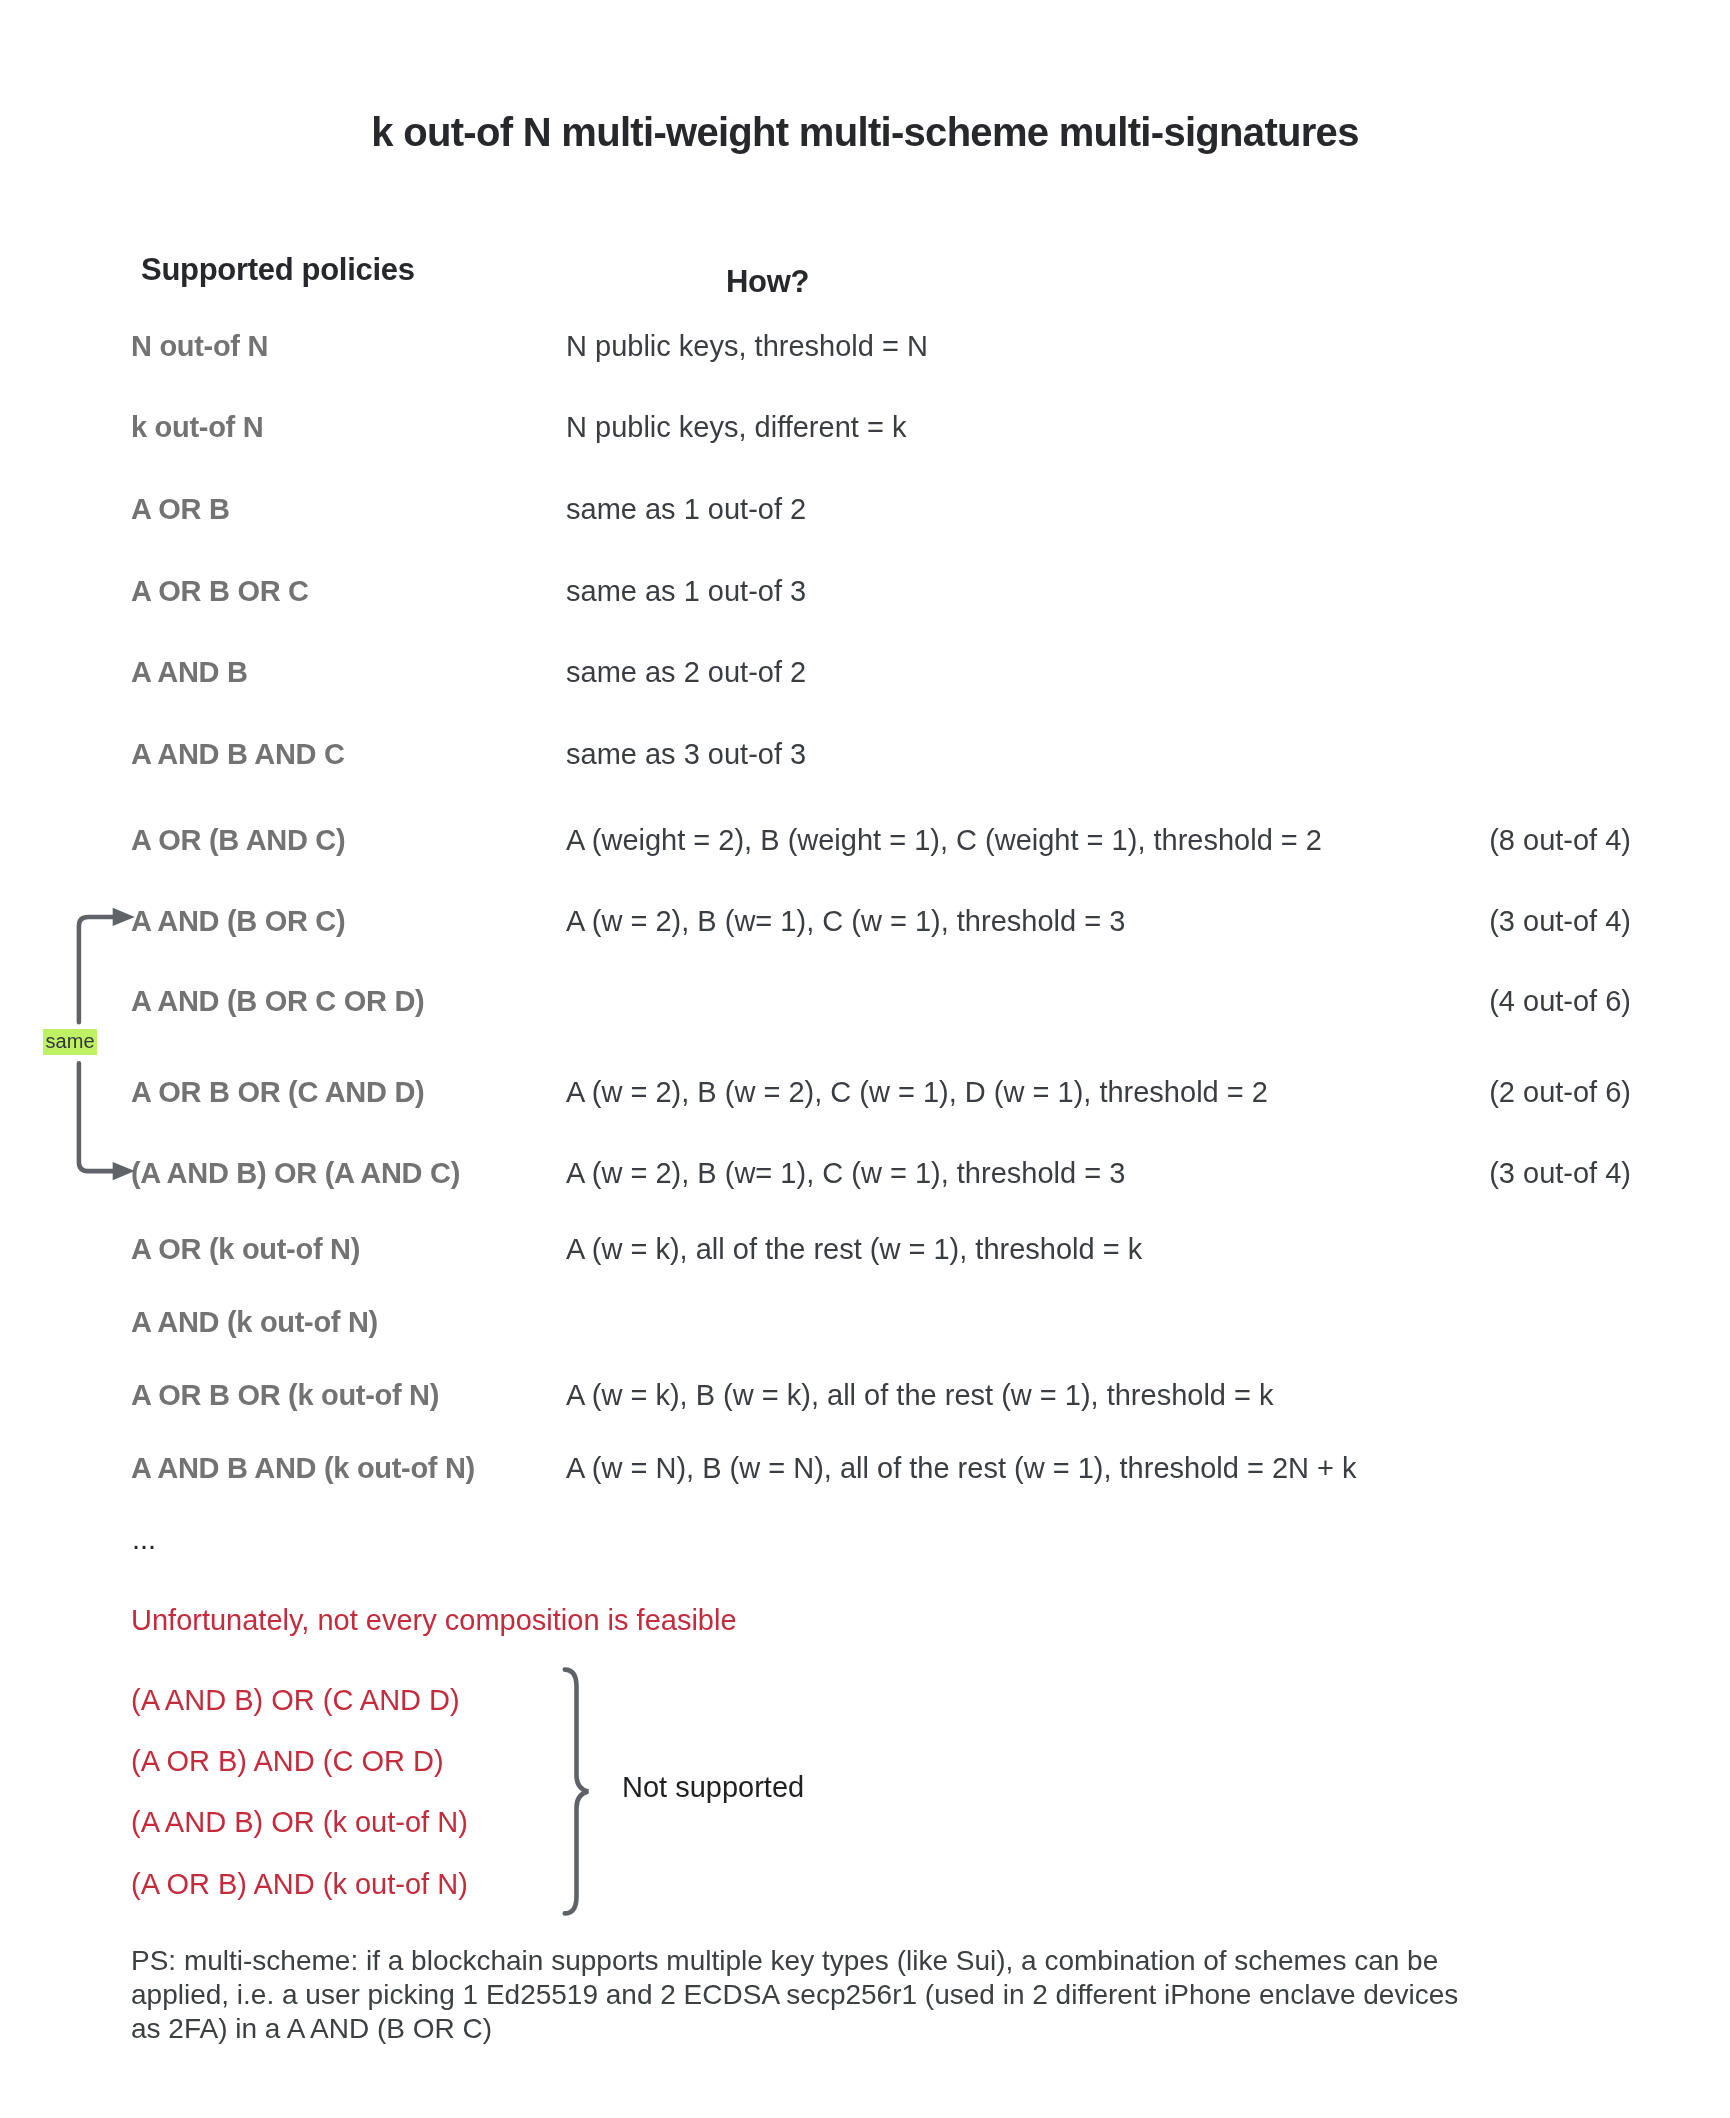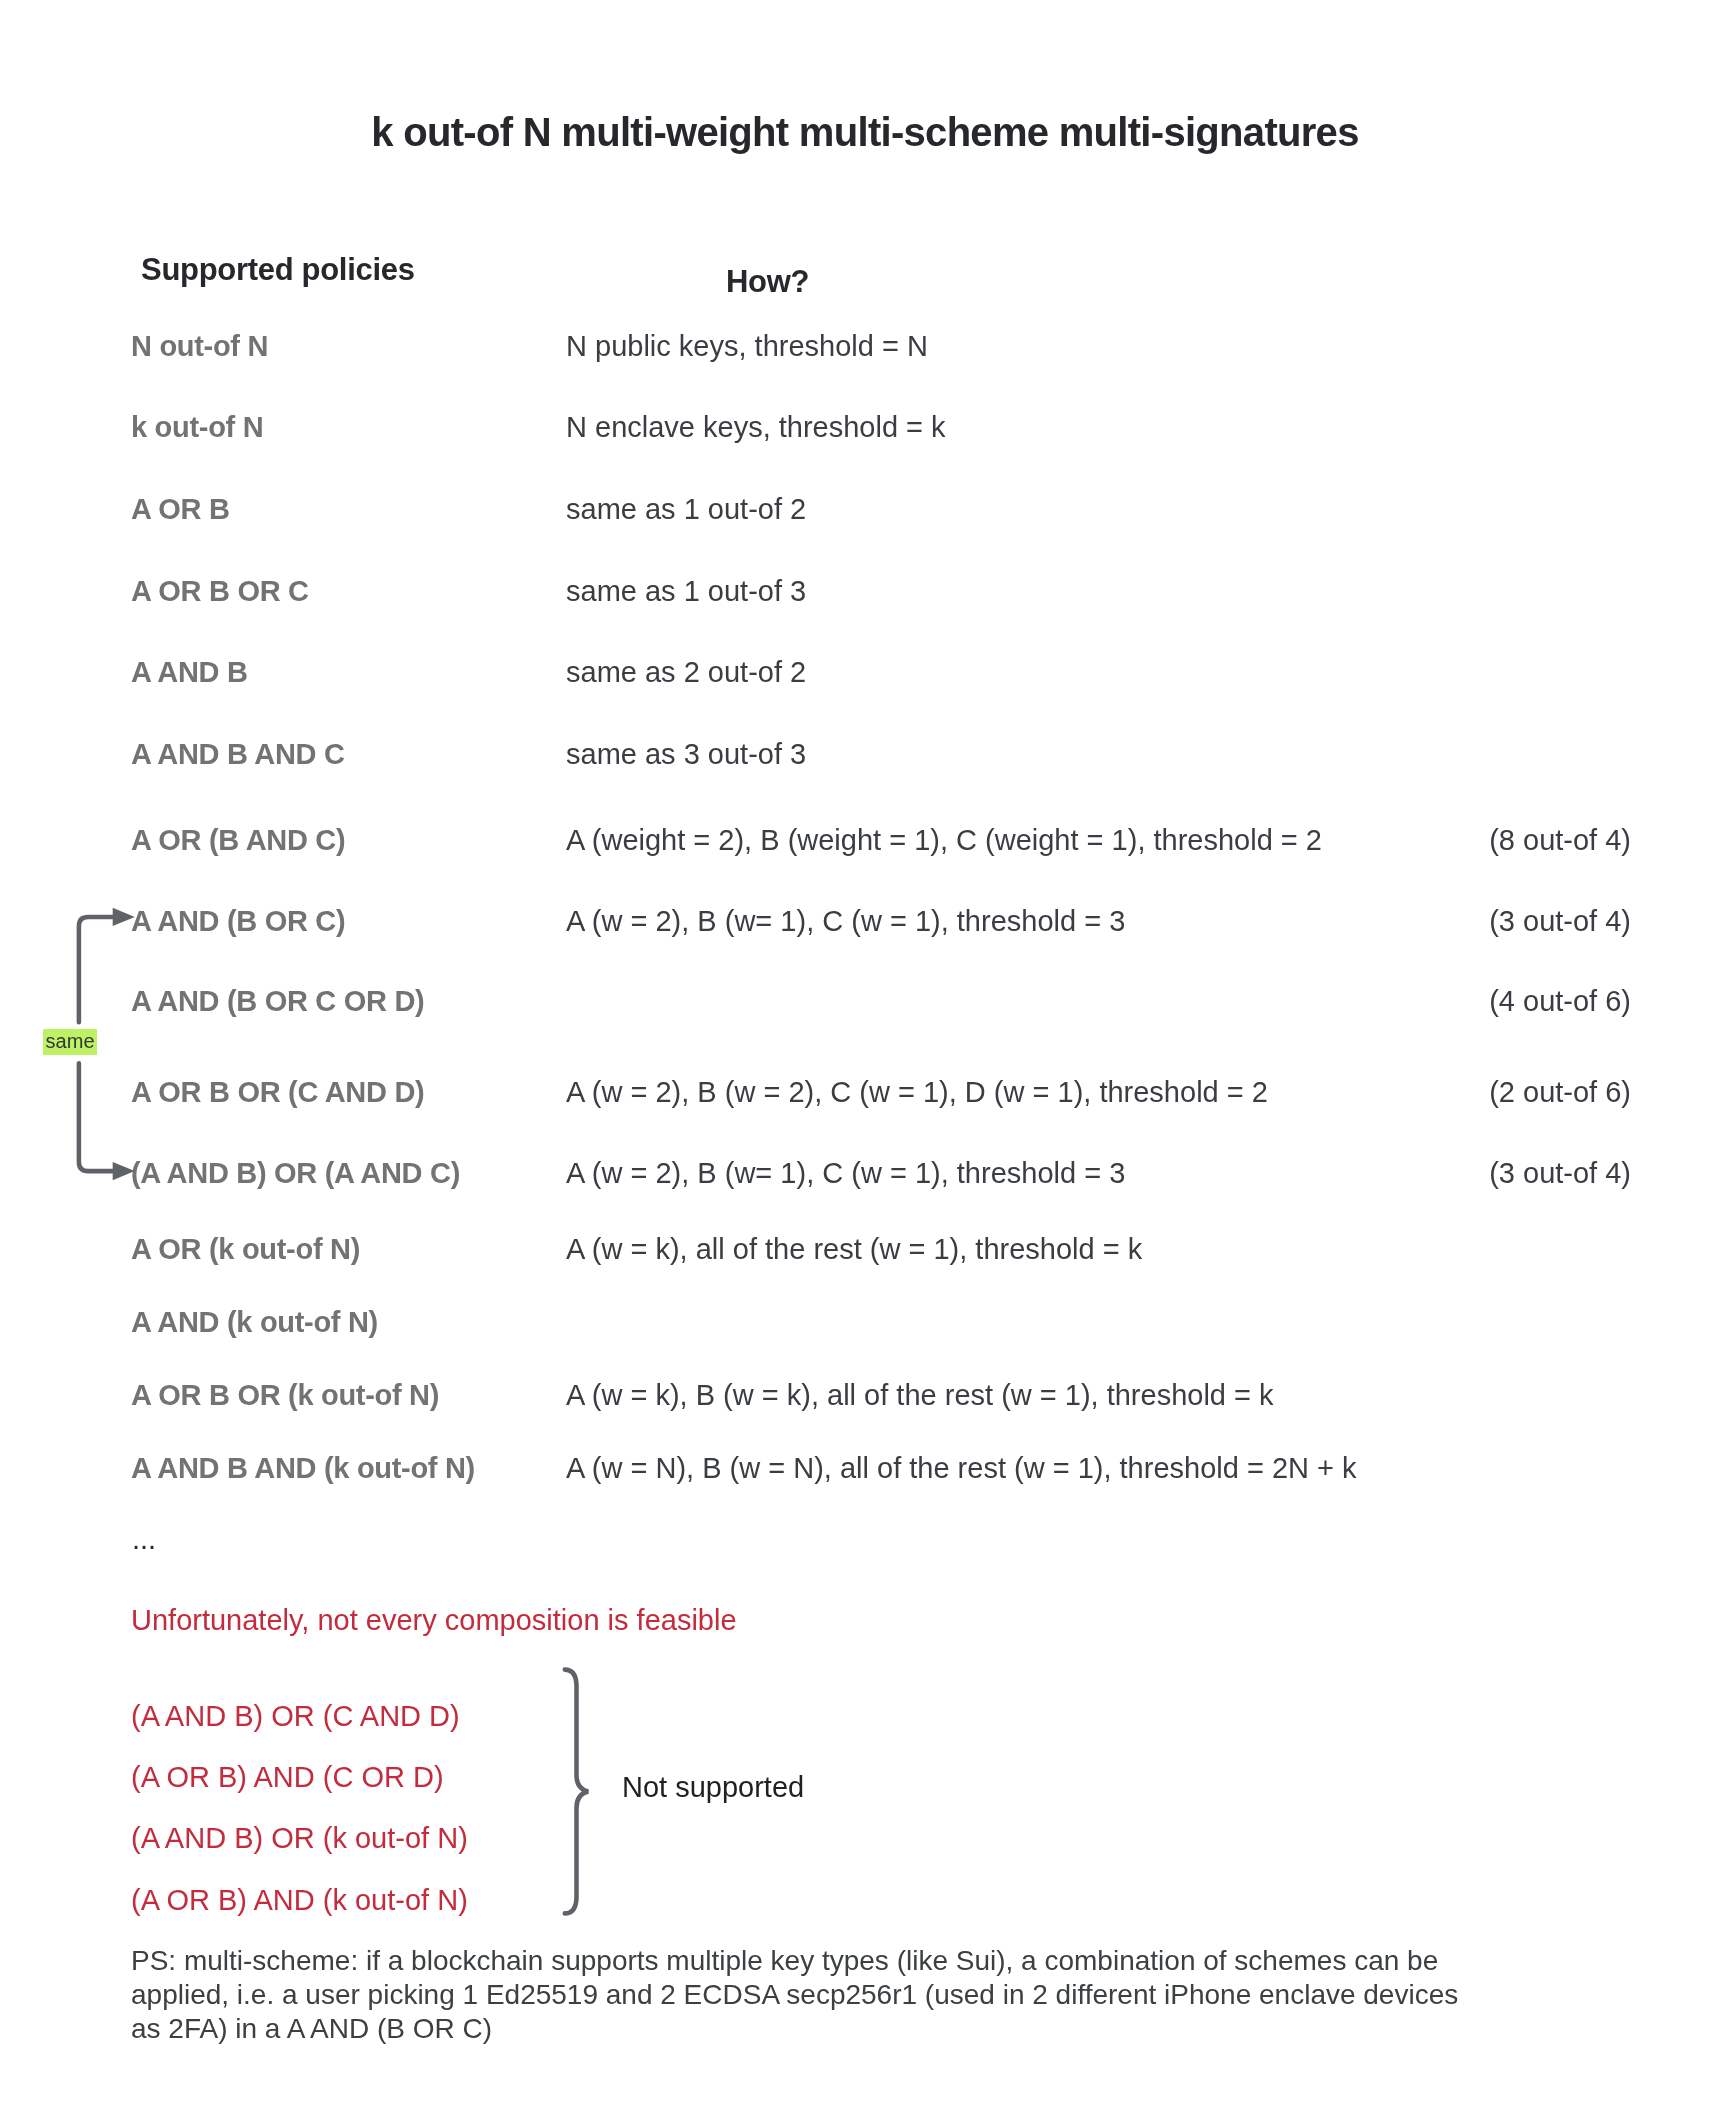--- a/index.html
+++ b/index.html
@@ -16,39 +16,39 @@
   .hdr-policies{left:131px;margin-left:10px;}
   .hdr-how{left:726px;margin-top:12px;}
   .row{position:absolute;left:0;width:100%;height:35px;}
   .policy{position:absolute;left:131px;font-size:29px;font-weight:700;color:#737373;letter-spacing:-0.3px;white-space:nowrap;}
   .how{position:absolute;left:566px;font-size:29px;color:#3a3d41;white-space:nowrap;}
   .note{position:absolute;right:99px;font-size:29px;color:#3a3d41;white-space:nowrap;}
   .ellipsis{position:absolute;left:132px;top:1523px;font-size:29px;color:#26282b;}
   .same-label{position:absolute;left:43px;top:1029px;font-size:20px;color:#333639;background:#bef264;padding:1.3px 2.6px;}
   .graphic{position:absolute;}
   .red-heading{position:absolute;left:131px;top:1604px;font-size:29px;color:#c42b3c;white-space:nowrap;}
-  .red-item{position:absolute;left:131px;font-size:29px;color:#c42b3c;white-space:nowrap;margin-top:16px;}
+  .red-item{position:absolute;left:131px;font-size:29px;color:#c42b3c;white-space:nowrap;}
   .not-supported{position:absolute;left:622px;top:1771px;font-size:29px;color:#1e2022;white-space:nowrap;}
   .ps{position:absolute;left:131px;font-size:28px;color:#3c4043;white-space:nowrap;}
 </style>
 </head>
 <body>
 
 <div class="title">k out-of N multi-weight multi-scheme multi-signatures</div>
 
 <div class="hdr hdr-policies">Supported policies</div>
 <div class="hdr hdr-how">How?</div>
 
 <div class="row" style="top:330px">
   <div class="policy">N out-of N</div>
   <div class="how">N public keys, threshold = N</div>
 </div>
 <div class="row" style="top:411px">
   <div class="policy">k out-of N</div>
-  <div class="how">N enclave keys, threshold = k</div>
+  <div class="how">N public keys, different = k</div>
 </div>
 <div class="row" style="top:493px">
   <div class="policy">A OR B</div>
   <div class="how">same as 1 out-of 2</div>
 </div>
 <div class="row" style="top:575px">
   <div class="policy">A OR B OR C</div>
   <div class="how">same as 1 out-of 3</div>
 </div>
 <div class="row" style="top:656px">

